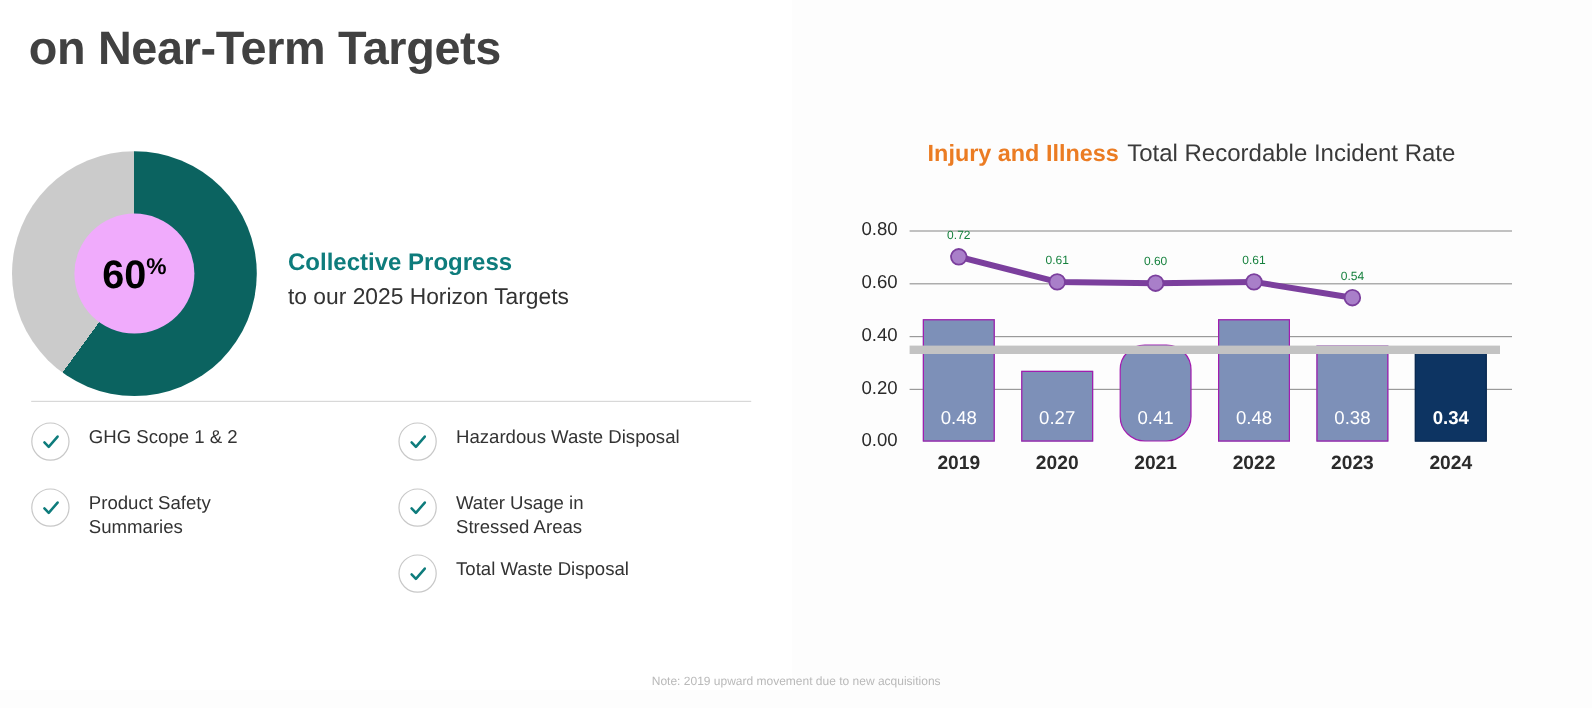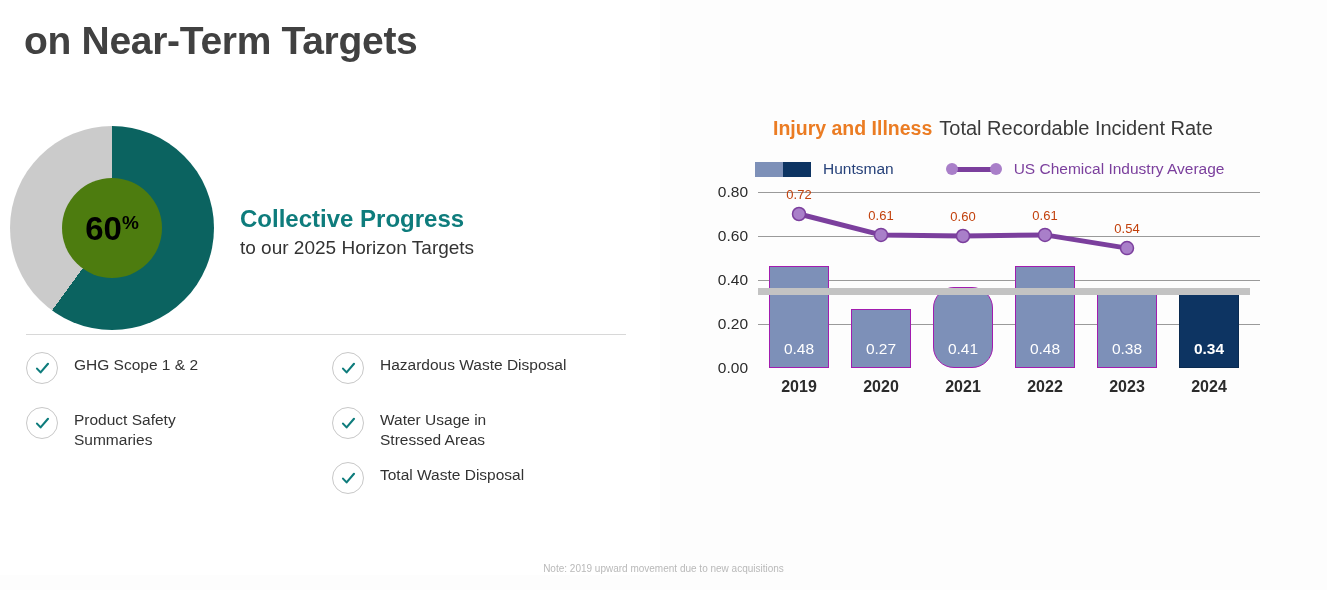--- a/index.html
+++ b/index.html
@@ -22,32 +22,32 @@
     position:absolute;left:24px;top:18px;width:620px;
     font-size:39px;line-height:45px;font-weight:bold;
     color:#414141;letter-spacing:-0.3px;
   }
 
   
   .donut-wrap{position:absolute;left:10px;top:126px;width:204px;height:204px;}
   .donut{position:absolute;left:0;top:0;width:204px;height:204px;border-radius:50%;}
   .donut-hole{
     position:absolute;left:52px;top:52px;width:100px;height:100px;
-    border-radius:50%;background:#4d7c0f;
+    border-radius:50%;background:#f0abfc;
     display:flex;align-items:center;justify-content:center;
   }
   .donut-pct{
     font-size:33px;font-weight:bold;color:#000;line-height:1;
     display:flex;align-items:flex-start;
   }
   .donut-pct .sym{font-size:19px;font-weight:bold;line-height:1;margin-top:1px;}
 
   
   .cp{position:absolute;left:240px;top:206px;width:360px;}
-  .cp-head{font-size:24px;font-weight:bold;color:#0e7c7c;line-height:26px;}
+  .cp-head{font-size:20px;font-weight:bold;color:#0e7c7c;line-height:26px;}
   .cp-sub{font-size:19px;color:#333;line-height:28px;margin-top:2px;}
 
   
   .divider{position:absolute;left:26px;top:334px;width:600px;height:1px;background:#d8d8d8;}
 
   
   .checklist{position:absolute;left:26px;top:350px;width:620px;}
   .check-col{position:absolute;top:0;width:300px;}
   .check-col.left{left:0;}
   .check-col.right{left:306px;}
@@ -94,21 +94,21 @@
   .bars{position:absolute;left:58px;top:0;width:492px;height:176px;}
   .bar{position:absolute;bottom:0;background:#7d90b8;border:1px solid #a21caf;box-sizing:border-box;}
   .bar.hl{background:#0d3462;border-color:#0a2a50;}
   .bar-val{
     position:absolute;left:0;right:0;bottom:9px;text-align:center;
     font-size:15.5px;color:#ffffff;
   }
   .bar.hl .bar-val{font-weight:bold;}
 
   .line-layer{position:absolute;left:58px;top:0;width:492px;height:176px;}
-  .pt-label{position:absolute;font-size:13px;color:#c2410c;transform:translate(-50%,-100%);white-space:nowrap;}
+  .pt-label{position:absolute;font-size:10px;color:#15803d;transform:translate(-50%,-100%);white-space:nowrap;}
 
   .xlabels{position:absolute;left:58px;top:186px;width:492px;height:24px;}
   .xlab{position:absolute;font-size:16px;color:#2b2b2b;text-align:center;transform:translateX(-50%);font-weight:bold;}
   .xlab.bold{font-weight:bold;}
 
   
   .footnote{
     position:absolute;left:0;top:563px;width:1327px;text-align:center;
     font-size:10px;color:#b9b9b9;
   }
@@ -200,37 +200,20 @@
         </div>
       </div>
   </div>
 
   <div class="chart">
 
     <div class="chart-title">
       <span class="ti">Injury and Illness</span><span class="tr">Total Recordable Incident Rate</span>
     </div>
 
-    <div class="legend">
-      <div class="legend-item">
-        <div class="swatch">
-          <div class="half-a"></div>
-          <div class="half-b"></div>
-        </div>
-        <div class="legend-text huntsman">Huntsman</div>
-      </div>
-      <div class="legend-item">
-        <div class="legend-line">
-          <div class="lbar"></div>
-          <div class="dot l"></div>
-          <div class="dot r"></div>
-        </div>
-        <div class="legend-text usavg">US Chemical Industry Average</div>
-      </div>
-    </div>
 
     <div class="plot">
       <div class="ylabels" id="y-labels">
           <div class="ylab" style="top: 176px;">0.00</div>
           <div class="ylab" style="top: 132px;">0.20</div>
           <div class="ylab" style="top: 88px;">0.40</div>
           <div class="ylab" style="top: 44px;">0.60</div>
           <div class="ylab" style="top: 0px;">0.80</div>
         </div>
       <div class="grid" id="grid-lines">

